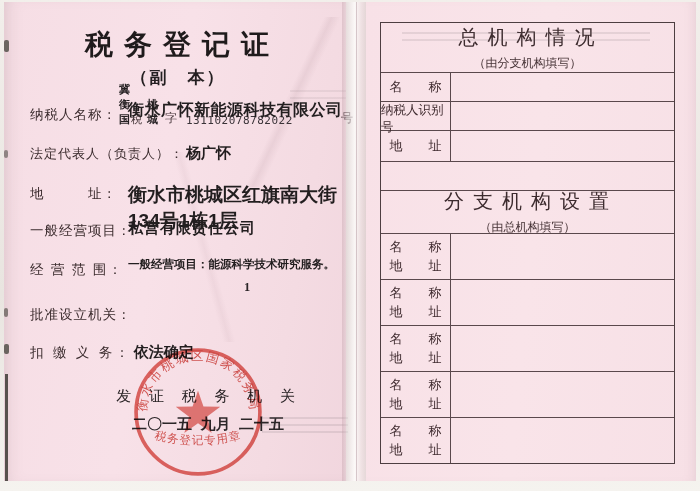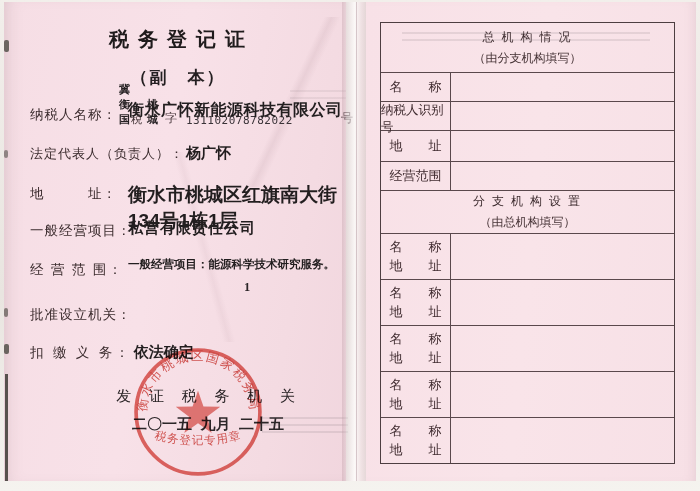--- a/index.html
+++ b/index.html
@@ -13,21 +13,21 @@
   .page-left{
     position:absolute;left:0;top:0;width:342px;height:479px;
     background:linear-gradient(100deg,#f6dee5 0%,#f8e1e8 45%,#f4dbe2 80%,#f1d6de 100%);
     box-shadow:inset 12px 0 18px -12px rgba(120,90,100,.25);
   }
   .crease1{position:absolute;left:235px;top:15px;width:110px;height:170px;
     background:linear-gradient(115deg,transparent 45%,rgba(173,140,150,.16) 49%,transparent 54%);}
   .crease2{position:absolute;left:120px;top:150px;width:160px;height:190px;
     background:linear-gradient(75deg,transparent 47%,rgba(173,140,150,.10) 50%,transparent 53%);}
   .title{position:absolute;left:0;top:24px;width:348px;text-align:center;
-    font-size:20px;font-weight:bold;color:#1f1b1c;letter-spacing:2px;}
+    font-size:28px;font-weight:bold;color:#1f1b1c;letter-spacing:2px;}
   .subtitle{position:absolute;left:0;top:64px;width:348px;text-align:center;
     font-size:17px;font-weight:bold;color:#241f21;letter-spacing:2px;}
   .certline{position:absolute;left:115px;top:80px;display:flex;align-items:flex-end;color:#2c2527;}
   .stamp{font-family:"Liberation Sans","DejaVu Sans",sans-serif;font-weight:bold;font-size:11px;color:#241f21;}
   .cl-tax{font-size:11px;margin:4px 0 0 1px;color:#3e3032;}
   .cl-dist{margin-left:5px;}
   .cl-zi{font-size:12px;margin:5px 0 0 7px;color:#453539;}
   .cl-num{font-family:"DejaVu Sans Mono",monospace;font-size:11px;margin:1px 0 0 9px;color:#3a3338;letter-spacing:.5px;}
   .cl-hao{font-size:12.5px;margin:2px 0 0 48px;color:#453539;}
   .field{position:absolute;left:26px;}
@@ -61,21 +61,21 @@
   }
   .cert-table{position:absolute;left:14px;top:20px;width:293px;border:1.5px solid #4d3e41;}
   .trow{border-top:1px solid #5a484c;}
   .trow:first-child{border-top:none;}
   .two{display:grid;grid-template-columns:70px 1fr;}
   .tlabel{border-right:1px solid #5a484c;display:flex;align-items:center;justify-content:center;
     font-size:13px;color:#3f2b2f;}
   .tcell{}
   .pairlab{flex-direction:column;justify-content:space-evenly;padding:3px 0;}
   .th{display:flex;flex-direction:column;align-items:center;justify-content:center;gap:4px;}
-  .th-line1{font-size:12px;color:#3c2b2e;letter-spacing:2px;}
+  .th-line1{font-size:20px;color:#3c2b2e;letter-spacing:2px;}
   .th-line2{font-size:12px;color:#4633366;color:#463336;}
   .h49{height:49px;}.h28{height:28px;}.h30{height:30px;}.h42{height:42px;}.h45{height:45px;}
   
   .bleed{position:absolute;background:repeating-linear-gradient(0deg,rgba(110,100,105,.14) 0 2px,transparent 2px 7px);filter:blur(.6px);}
   .b1{left:398px;top:32px;width:248px;height:9px;}
   .b2{left:286px;top:88px;width:56px;height:9px;opacity:.7;}
   .b3{left:258px;top:415px;width:86px;height:16px;}
   .speck{position:absolute;background:#6a645f;border-radius:2px;}
   .s1{left:0;top:38px;width:5px;height:12px;}
   .s2{left:0;top:148px;width:4px;height:8px;opacity:.7;}
@@ -175,21 +175,20 @@
       </div>
       <div class="trow two h28">
         <div class="tlabel" style="font-size:12.5px;">纳税人识别号</div>
         <div class="tcell"></div>
       </div>
       <div class="trow two h30">
         <div class="tlabel">地　　址</div>
         <div class="tcell"></div>
       </div>
       <div class="trow two h28">
-        <div class="tlabel">经营范围</div>
         <div class="tcell"></div>
       </div>
 
       <div class="trow th h42">
         <div class="th-line1">分 支 机 构 设 置</div>
         <div class="th-line2">（由总机构填写）</div>
       </div>
 
       <div class="trow two h45">
         <div class="tlabel pairlab">

